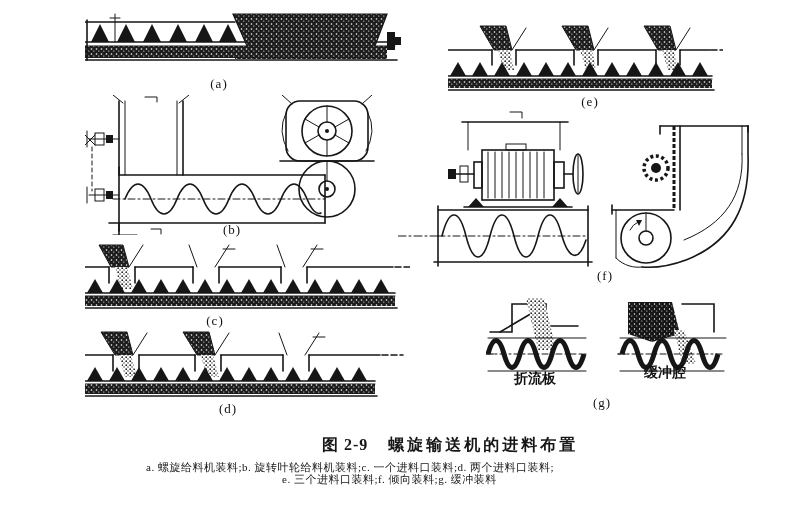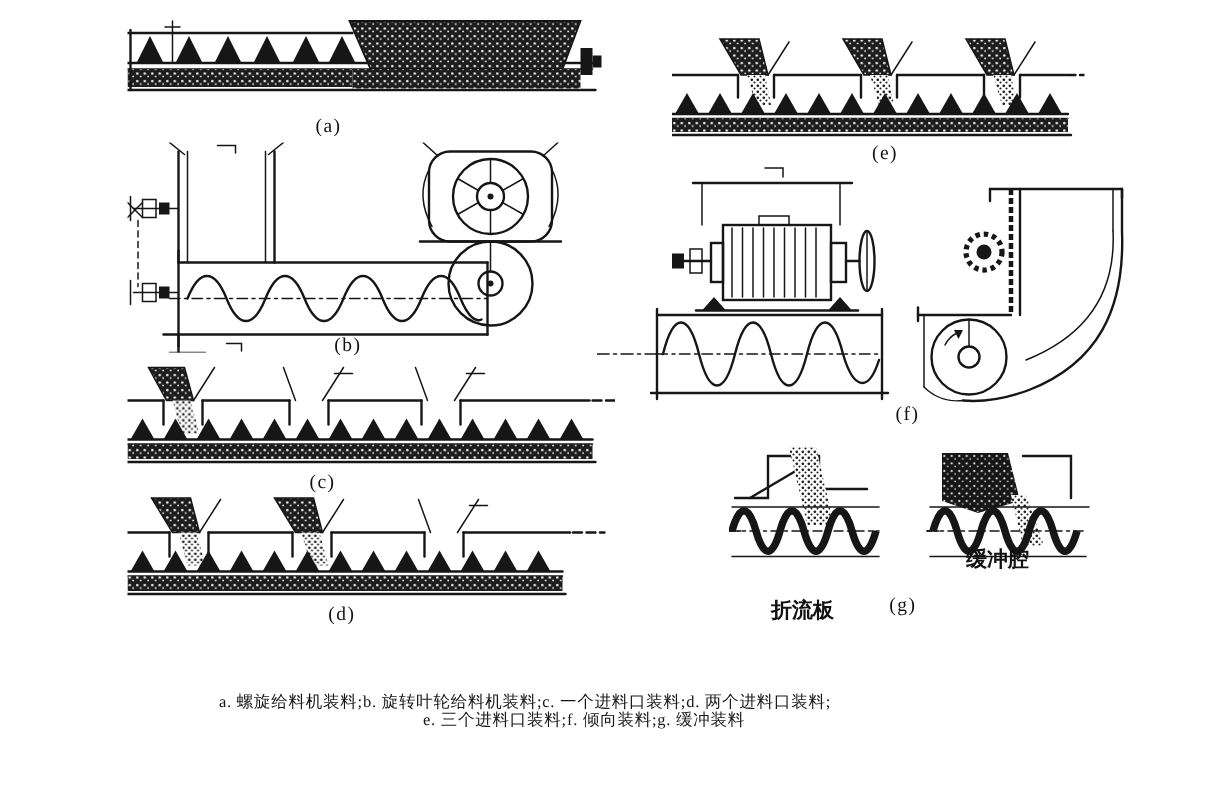--- a/index.html
+++ b/index.html
@@ -414,20 +414,24 @@
       <polyline points="64,12 96,12 96,40" class="ink" stroke-width="2"></polyline>
       <polygon points="10,10 54,10 62,42 34,50 10,42" fill="url(#denseG)"></polygon>
       <polygon points="56,38 66,38 78,72 64,72" fill="url(#stipG)"></polygon>
       <line x1="0" y1="62" x2="8" y2="62" class="ink-thin" stroke-dasharray="3 3"></line>
       <line x1="2" y1="46" x2="108" y2="46" class="ink-thin"></line>
       <path stroke="#161616" stroke-width="5" fill="none" d="M4,62 C9,44 15,44 20,62 C25,80 31,80 36,62 C41,44 47,44 52,62 C57,80 63,80 68,62 C73,44 79,44 84,62 C89,80 95,80 100,62"></path>
       <line x1="0" y1="62" x2="106" y2="62" class="ink-thin" stroke-dasharray="6 3 2 3"></line>
       <line x1="2" y1="79" x2="106" y2="79" class="ink-thin"></line>
     </g>
   </svg>
-  <div class="anno-label" style="left:505px;top:398px;width:60px">折流板</div>
+  <div class="anno-label" style="left:505px;top:370px;width:60px">折流板</div>
   <div class="anno-label" style="left:635px;top:364px;width:60px">缓冲腔</div>
   <div class="plabel" style="left:586px;top:395px;width:32px">(g)</div>
 
+  <div class="fig-title-row">
+    <span class="n">图 2-9</span>
+    <span class="t">螺旋输送机的进料布置</span>
+  </div>
   <div class="cap-line cap1">a. 螺旋给料机装料;b. 旋转叶轮给料机装料;c. 一个进料口装料;d. 两个进料口装料;</div>
   <div class="cap-line cap2">e. 三个进料口装料;f. 倾向装料;g. 缓冲装料</div>
 
 </div>
 
 </body></html>

